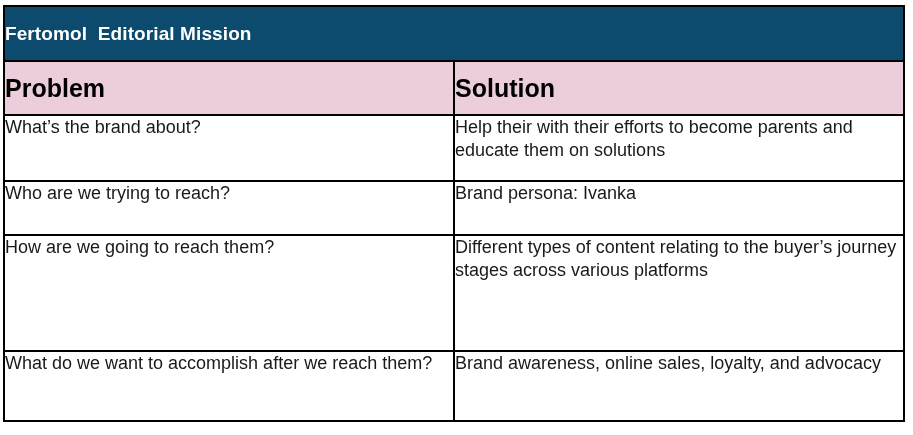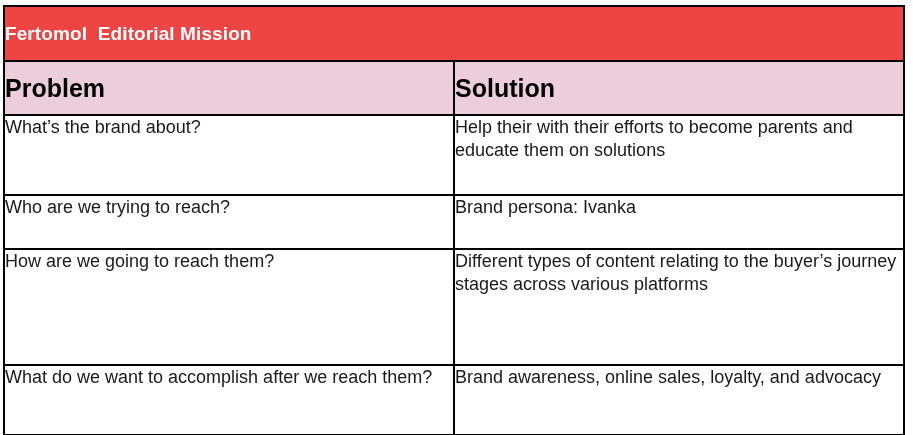--- a/index.html
+++ b/index.html
@@ -31,21 +31,21 @@
   }
 
   table.mission-table td {
     border: 2px solid #000000;
     vertical-align: top;
     padding: 0;
   }
 
   
   td.title-cell {
-    background: #ef4444;
+    background: #0c4a6e;
     height: 53px;
     padding: 0 0 0 18px;
   }
   .title-text {
     color: #ffffff;
     font-size: 19px;
     font-weight: bold;
     line-height: 53px;
     letter-spacing: 0.1px;
     white-space: pre;
@@ -69,21 +69,21 @@
     background: #ffffff;
     padding: 12px 14px 12px 16px;
   }
   .cell-text {
     color: #1a1a1a;
     font-size: 18px;
     line-height: 23px;
     font-weight: normal;
   }
 
-  .r1 { height: 80px; }
+  .r1 { height: 66px; }
   .r2 { height: 54px; }
   .r3 { height: 116px; }
   .r4 { height: 70px; }
 
   .col-problem { width: 452px; }
   .col-solution { width: 450px; margin-top: 32px; }
 </style>
 </head>
 <body>
 

